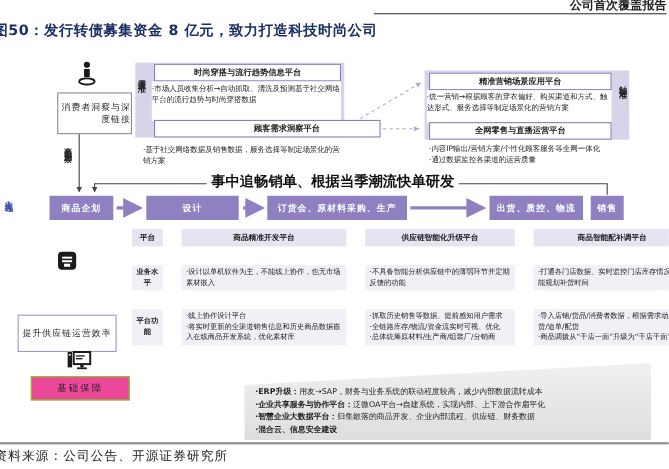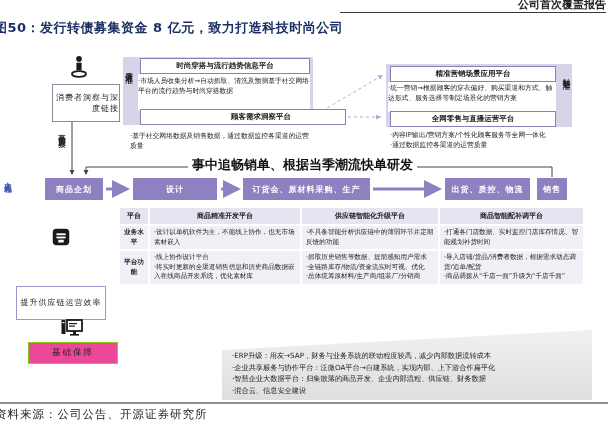--- a/index.html
+++ b/index.html
@@ -41,21 +41,21 @@
     font-size:8px;font-weight:bold;display:flex;align-items:center;justify-content:center;
     letter-spacing:1px;
   }
   .loop-label{
     position:absolute;top:156px;left:188px;background:#ffffff;padding:0 4px;
     font-size:13px;font-weight:bold;color:#111;z-index:3;
   }
   
   .ptable{
     position:absolute;left:120px;top:208px;width:465px;
-    display:grid;grid-template-columns:28px 150px 136px 143px;gap:2px;
+    display:grid;grid-template-columns:28px 150px 136px 143px;gap:17px;
   }
   .ptable .cell{background:#f2eff7;font-size:6.6px;line-height:1.45;padding:2px 4px;
     white-space:pre-line;color:#222;}
   .ptable .hd{background:#e7e3f0;font-weight:bold;font-size:7px;text-align:center;
     display:flex;align-items:center;justify-content:center;padding:3px 2px;white-space:normal;}
   .ptable .rl{font-weight:bold;text-align:center;display:flex;align-items:center;justify-content:center;white-space:normal;}
   .label-box{
     position:absolute;background:#ffffff;border:1px solid #a294cc;
     font-size:8px;text-align:right;display:flex;align-items:center;justify-content:center;
     color:#222;letter-spacing:1px;line-height:1.4;
@@ -67,21 +67,21 @@
   }
   .platform-shape{
     position:absolute;left:222px;top:330px;width:370px;height:70px;
     background:linear-gradient(180deg,#f0f0f0,#dedede);
     clip-path:polygon(0 20px,100% 0,100% 100%,0 100%);
   }
   .foundation-bullets{
     position:absolute;left:232px;top:350px;width:352px;
     font-size:7.2px;line-height:1.6;color:#222;z-index:2;
   }
-  .foundation-bullets .lead{font-weight:normal;}
+  .foundation-bullets .lead{font-weight:bold;}
   .src-line{
     position:absolute;left:0;right:0;top:402px;border-top:2.5px solid #8f8f8f;
   }
   .src-text{
     position:absolute;left:-5px;top:407px;
     font-family:"Liberation Serif",serif;font-size:11.5px;color:#222;letter-spacing:1px;
   }
   svg.overlay{position:absolute;left:0;top:0;z-index:1;pointer-events:none;}
   .icon{position:absolute;}
 </style>
@@ -124,21 +124,21 @@
 </svg>
 <div class="label-box" style="left:52px;top:84px;width:66px;height:36px;z-index:2;border-color:#8b8b9b;">消费者洞察与深度链接</div>
 <div class="vlabel abs" style="left:58px;top:128px;">事前洞察</div>
 
 <div class="panel" style="left:123px;top:57px;width:190px;height:68px;">
   <div class="vlabel abs" style="left:2px;top:9px;">需求准</div>
 </div>
 <div class="box-title" style="left:140px;top:58px;width:168px;height:14px;z-index:2;">时尚穿搭与流行趋势信息平台</div>
 <div class="bullets" style="left:138px;top:74px;width:172px;height:34px;z-index:2;padding-top:2px;">·市场人员收集分析→自动抓取、清洗及预测基于社交网络平台的流行趋势与时尚穿搭数据</div>
 <div class="box-title" style="left:140px;top:109px;width:168px;height:14px;z-index:2;padding-left:36px;">顾客需求洞察平台</div>
-<div class="bullets nobg" style="left:130px;top:131px;width:182px;">·基于社交网络数据及销售数据，通过数据监控各渠道的运营质量</div>
+<div class="bullets nobg" style="left:130px;top:131px;width:182px;">·基于社交网络数据及销售数据，服务选择等制定场景化的营销方案</div>
 
 <div class="panel" style="left:386px;top:64px;width:186px;height:63px;">
   <div class="vlabel abs" style="right:2px;top:8px;">触达准</div>
 </div>
 <div class="box-title" style="left:390px;top:66px;width:164px;height:14px;z-index:2;">精准营销场景应用平台</div>
 <div class="bullets" style="left:388px;top:82px;width:168px;height:29px;z-index:2;padding-top:1px;">·统一营销→根据顾客的穿衣偏好、购买渠道和方式、触达形式、服务选择等制定场景化的营销方案</div>
 <div class="box-title" style="left:390px;top:111px;width:164px;height:14px;z-index:2;">全网零售与直播运营平台</div>
 <div class="bullets nobg" style="left:390px;top:130px;width:178px;">·内容IP输出/营销方案/个性化顾客服务等全网一体化
 ·通过数据监控各渠道的运营质量</div>
 

